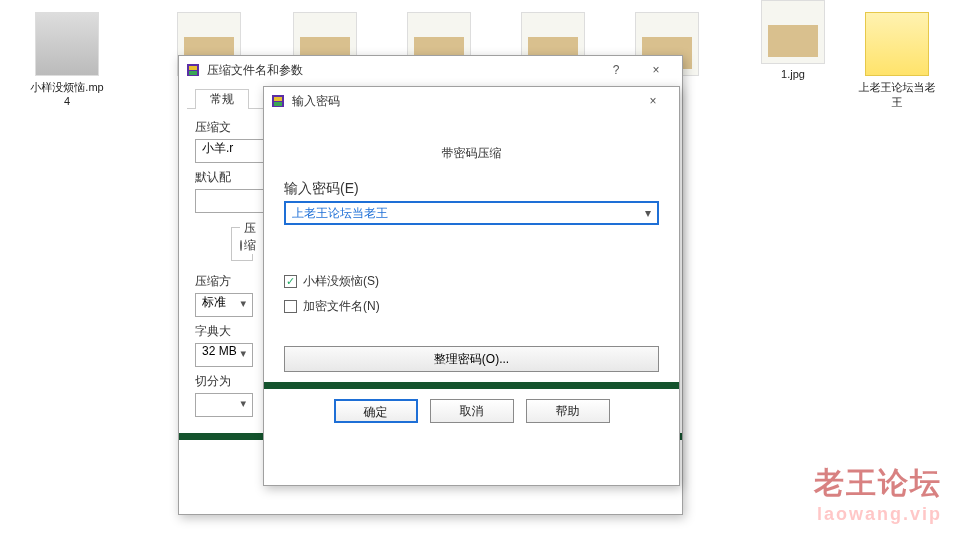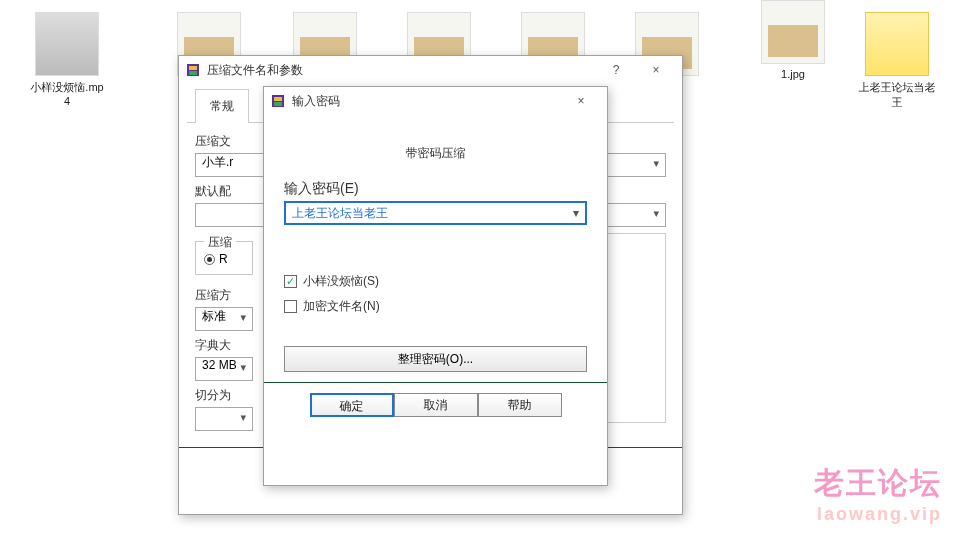--- a/index.html
+++ b/index.html
@@ -17,53 +17,53 @@
 
 
 .dialog { position: absolute; background: #fff; border: 1px solid #a0a0a0; box-shadow: 2px 3px 10px rgba(0,0,0,.25); }
 .dialog.archive { left: 178px; top: 55px; width: 505px; height: 460px; }
 .titlebar { height: 28px; display: flex; align-items: center; padding: 0 6px; background: #fff; }
 .titlebar .icon { width: 16px; height: 16px; margin-right: 6px; display:inline-flex; }
 .titlebar .title { flex: 1; color: #333; font-size: 12px; }
 .titlebar .winbtn { width: 40px; height: 24px; text-align: center; line-height: 24px; color: #555; }
 
 .tabstrip { padding: 4px 8px 0; border-bottom: 1px solid #ccc; margin: 0 8px; }
-.tab { display: inline-block; padding: 8px 14px; border: 1px solid #ccc; border-bottom: none; background: #eee; color: #333; position: relative; top:1px;}
+.tab { display: inline-block; padding: 1px 14px; border: 1px solid #ccc; border-bottom: none; background: #eee; color: #333; position: relative; top:1px;}
 .tab.active { background: #fff; }
 
 .body { padding: 10px 16px; }
 .field-row { margin-bottom: 6px; }
 .label { color: #333; font-size: 12px; display: block; margin-bottom: 3px; }
 .combo, .txt, .select { width: 100%; height: 24px; border: 1px solid #a8a8a8; padding: 0 6px; background: #fff; position: relative; }
 .combo::after, .select::after { content:"▾"; position:absolute; right:6px; top:3px; color:#555; font-size:11px; }
 
-.groupbox { border: 1px solid #c6c6c6; padding: 10px 8px 8px; margin-top: 8px; position: relative; }
+.groupbox { border: 1px solid #c6c6c6; padding: 10px 8px 8px; margin-top: 8px; position: relative; margin-left: 36px; }
 .groupbox .legend { position:absolute; top:-8px; left:8px; background:#fff; padding:0 4px; font-size:12px; color:#333;}
 .radiodot { display:inline-block; width:11px; height:11px; border:1px solid #666; border-radius:50%; vertical-align:middle; margin-right:4px; position:relative;}
 .radiodot.chk::after{content:"";position:absolute;inset:2px;background:#333;border-radius:50%;}
 
-.btnrow { display:flex; justify-content:center; padding:10px; border-top:1px solid #14532d;}
+.btnrow { display:flex; gap:12px; justify-content:center; padding:10px; border-top:7px solid #14532d;}
 .btn { min-width: 84px; height: 24px; line-height: 22px; text-align:center; border:1px solid #8a8a8a; background: linear-gradient(#fff,#eee); color:#222;}
 .btn.primary { border:2px solid #1e6fd6; }
 
 
-.dialog.password { left: 263px; top: 86px; width: 345px; height: 400px; z-index: 10; }
+.dialog.password { left: 263px; top: 86px; width: 417px; height: 400px; z-index: 10; }
 .pw-body { padding: 14px 20px 10px; }
 .subtitle { text-align:center; color:#333; margin: 16px 0 18px; font-size:12px; }
 .pwlabel { color:#333; font-size:14px; margin-bottom:3px; display:block;}
 .pwinput { width:100%; height:24px; border:2px solid #1e6fd6; padding:0 22px 0 6px; background:#fff; color:#1e6fd6; position:relative;}
 .pwinput input { border:none; outline:none; width:100%; height:100%; font-size:12px; color:#1e6fd6; background:transparent;}
 .pwinput::after { content:"▾"; position:absolute; right:6px; top:3px; color:#555;}
 .chkbox { display:inline-flex; align-items:center; margin-top:8px; color:#333;}
 .chkbox .box { width:13px; height:13px; border:1px solid #666; margin-right:6px; display:inline-flex; align-items:center; justify-content:center; font-size:11px;}
 .chkbox .box.checked::after { content:"✓"; color:#2a6; font-size:11px; line-height:1;}
 .wide-btn { width:100%; height:26px; margin-top:30px; border:1px solid #8a8a8a; background:linear-gradient(#fafafa,#e8e8e8); text-align:center; line-height:24px;}
 
 .watermark { position:absolute; right:18px; bottom:14px; text-align:right;}
-.watermark .l1 { color:#ec4899; font-size:30px; font-weight:700; letter-spacing:2px; opacity:.55;}
+.watermark .l1 { color:#b91c1c; font-size:30px; font-weight:700; letter-spacing:2px; opacity:.55;}
 .watermark .l2 { color:#ff9a9a; font-size:18px; font-weight:700; letter-spacing:2px; opacity:.55;}
 
 svg.rar { fill:#d64; }
 </style>
 </head>
 <body>
 
 <div class="desktop">
   <div class="file" style="left:26px; top:12px;">
     <div class="thumb video"></div>

